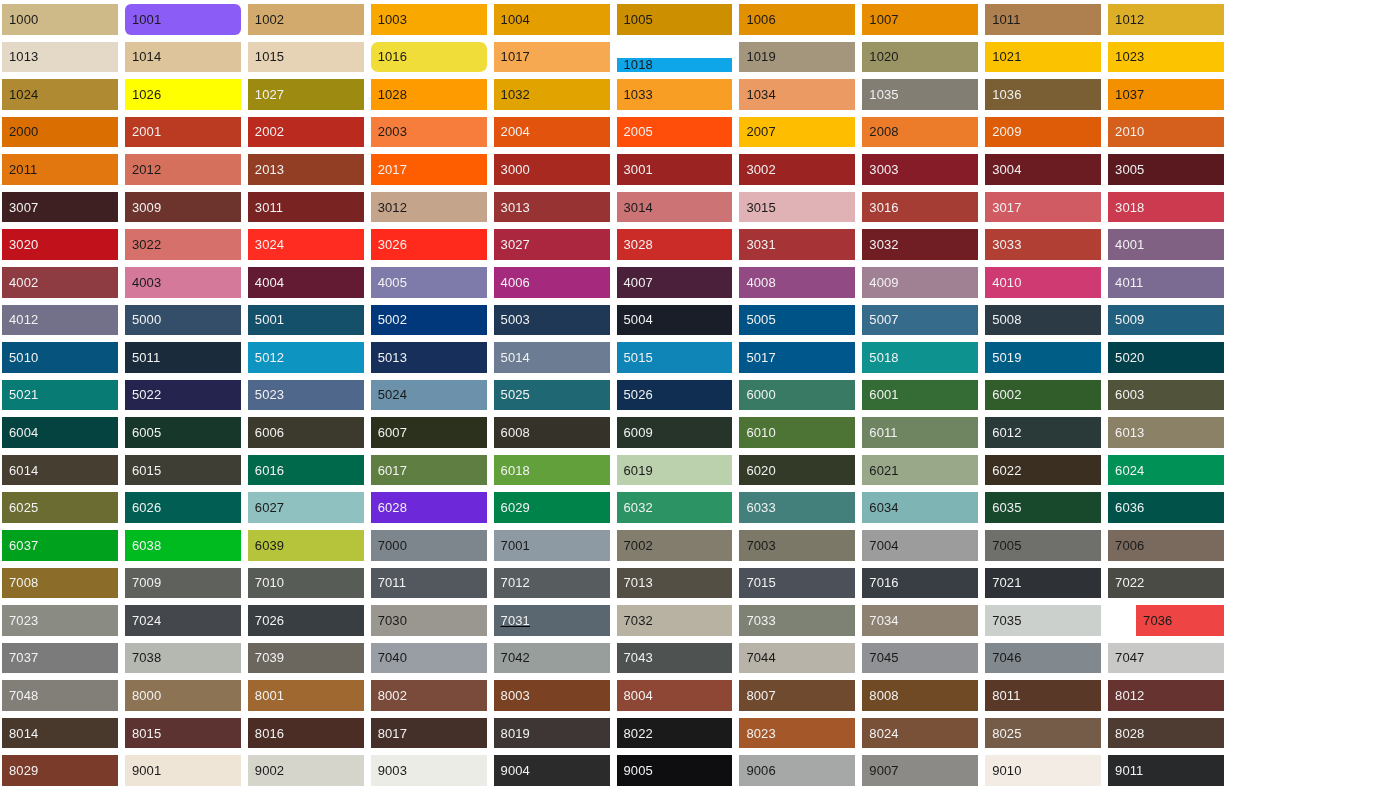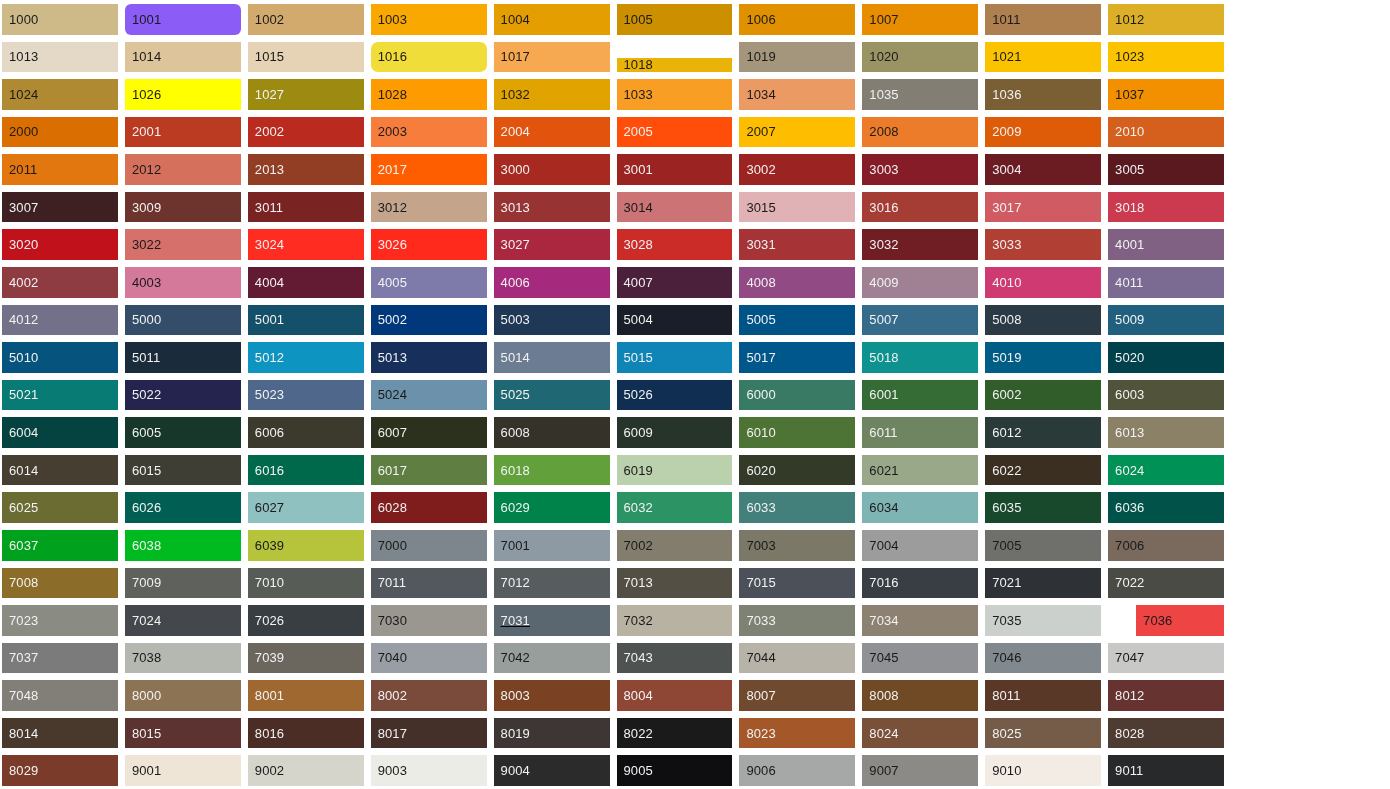--- a/index.html
+++ b/index.html
@@ -85,21 +85,21 @@
     </div>
     <div class="swatch" style="background: rgb(230, 210, 181);">
       <span class="swatch-label lbl-dark">1015</span>
     </div>
     <div class="swatch" style="background: rgb(241, 221, 57); border-radius: 7px;">
       <span class="swatch-label lbl-dark">1016</span>
     </div>
     <div class="swatch" style="background: rgb(246, 169, 80);">
       <span class="swatch-label lbl-dark">1017</span>
     </div>
-    <div class="swatch" style="background: #eab308; margin-top: 16px;">
+    <div class="swatch" style="background: #0ea5e9; margin-top: 16px;">
       <span class="swatch-label lbl-dark">1018</span>
     </div>
     <div class="swatch" style="background: rgb(164, 149, 125);">
       <span class="swatch-label lbl-dark">1019</span>
     </div>
     <div class="swatch" style="background: rgb(154, 148, 100);">
       <span class="swatch-label lbl-dark">1020</span>
     </div>
     <div class="swatch" style="background: rgb(251, 194, 0);">
       <span class="swatch-label lbl-dark">1021</span>
@@ -439,21 +439,21 @@
     </div>
     <div class="swatch" style="background: rgb(106, 108, 50);">
       <span class="swatch-label lbl-light">6025</span>
     </div>
     <div class="swatch" style="background: rgb(0, 95, 82);">
       <span class="swatch-label lbl-light">6026</span>
     </div>
     <div class="swatch" style="background: rgb(143, 193, 193);">
       <span class="swatch-label lbl-dark">6027</span>
     </div>
-    <div class="swatch" style="background: #7f1d1d;">
+    <div class="swatch" style="background: #6d28d9;">
       <span class="swatch-label lbl-light">6028</span>
     </div>
     <div class="swatch" style="background: rgb(0, 130, 75);">
       <span class="swatch-label lbl-light">6029</span>
     </div>
     <div class="swatch" style="background: rgb(44, 148, 100);">
       <span class="swatch-label lbl-light">6032</span>
     </div>
     <div class="swatch" style="background: rgb(67, 128, 124);">
       <span class="swatch-label lbl-light">6033</span>

